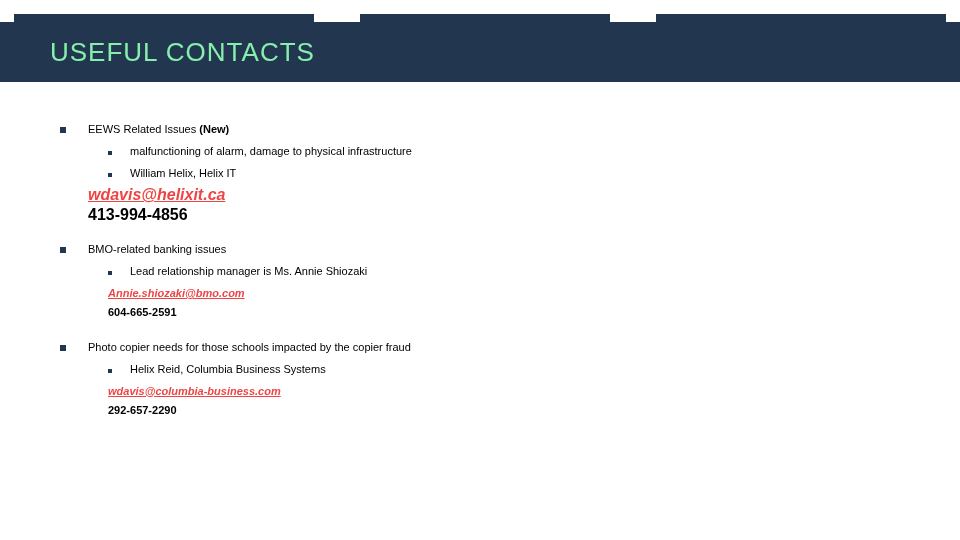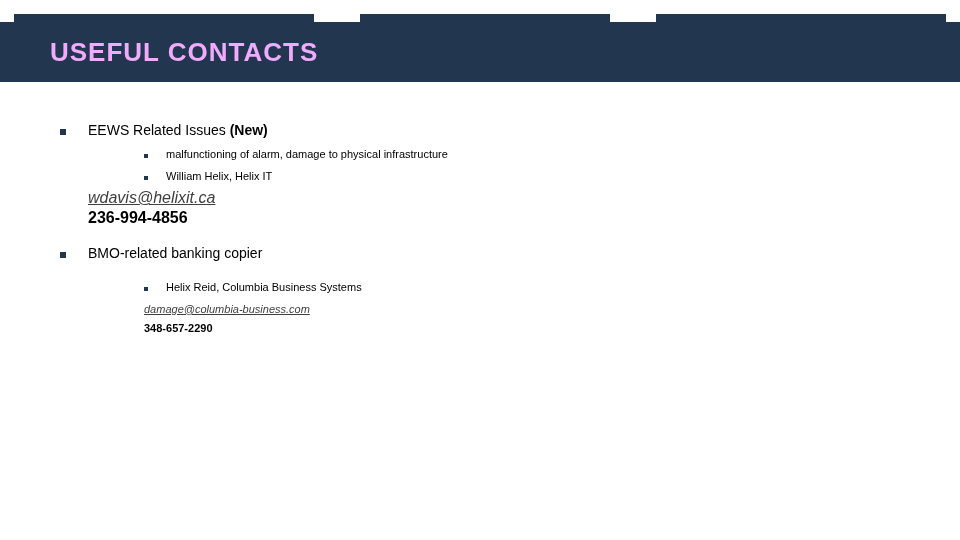--- a/index.html
+++ b/index.html
@@ -24,75 +24,75 @@
     background: #22364f;
   }
   .header-band {
     width: 100%;
     height: 60px;
     background: #22364f;
     display: flex;
     align-items: center;
   }
   .title {
-    color: #f0abfc;
+    color: #86efac;
     font-size: 26px;
     letter-spacing: 1px;
-    font-weight: 700;
+    font-weight: 400;
     margin-left: 50px;
   }
   .body {
     padding: 40px 50px 0 60px;
   }
   .level1 {
     margin-bottom: 18px;
   }
   .l1-row {
     display: flex;
     align-items: baseline;
-    font-size: 14px;
+    font-size: 11px;
     margin-bottom: 8px;
   }
   .bullet-sq {
     width: 6px;
     height: 6px;
     background: #22364f;
     margin-right: 22px;
     margin-top: 5px;
     flex-shrink: 0;
   }
   .l1-label {
     color: #000;
   }
   .new-tag {
     font-weight: bold;
   }
   .sub {
-    margin-left: 84px;
+    margin-left: 48px;
     font-size: 11px;
     line-height: 1.6;
   }
   .l2-row {
     display: flex;
     align-items: baseline;
     margin-bottom: 4px;
   }
   .bullet-sm {
     width: 4px;
     height: 4px;
     background: #22364f;
     margin-right: 18px;
     margin-top: 5px;
     flex-shrink: 0;
   }
   .email {
     font-style: italic;
-    font-weight: normal;
+    font-weight: bold;
     text-decoration: underline;
-    color: #404040;
+    color: #ef4444;
     margin: 4px 0 2px 28px;
   }
   .phone {
     font-weight: bold;
     margin: 2px 0 0 28px;
   }
   .sub .email, .sub .phone {
     margin-left: 0;
   }
 </style>
@@ -123,34 +123,46 @@
       <div class="l2-row">
         <div class="bullet-sm"></div>
         <span>malfunctioning of alarm, damage to physical infrastructure</span>
       </div>
       <div class="l2-row">
         <div class="bullet-sm"></div>
         <span>William Helix, Helix IT</span>
       </div>
     </div>
     <div class="email">wdavis@helixit.ca</div>
-    <div class="phone">236-994-4856</div>
+    <div class="phone">413-994-4856</div>
   </div>
 
   <div class="level1">
     <div class="l1-row">
       <div class="bullet-sq"></div>
-      <span class="l1-label">BMO-related banking copier</span>
+      <span class="l1-label">BMO-related banking issues</span>
+    </div>
+    <div class="sub">
+      <div class="l2-row">
+        <div class="bullet-sm"></div>
+        <span>Lead relationship manager is Ms. Annie Shiozaki</span>
+      </div>
+      <div class="email">Annie.shiozaki@bmo.com</div>
+      <div class="phone">604-665-2591</div>
     </div>
   </div>
 
   <div class="level1" style="margin-bottom:0;">
+    <div class="l1-row">
+      <div class="bullet-sq"></div>
+      <span class="l1-label">Photo copier needs for those schools impacted by the copier fraud</span>
+    </div>
     <div class="sub">
       <div class="l2-row">
         <div class="bullet-sm"></div>
         <span>Helix Reid, Columbia Business Systems</span>
       </div>
-      <div class="email">damage@columbia-business.com</div>
-      <div class="phone">348-657-2290</div>
+      <div class="email">wdavis@columbia-business.com</div>
+      <div class="phone">292-657-2290</div>
     </div>
   </div>
 
 </div>
 
 </body></html>

